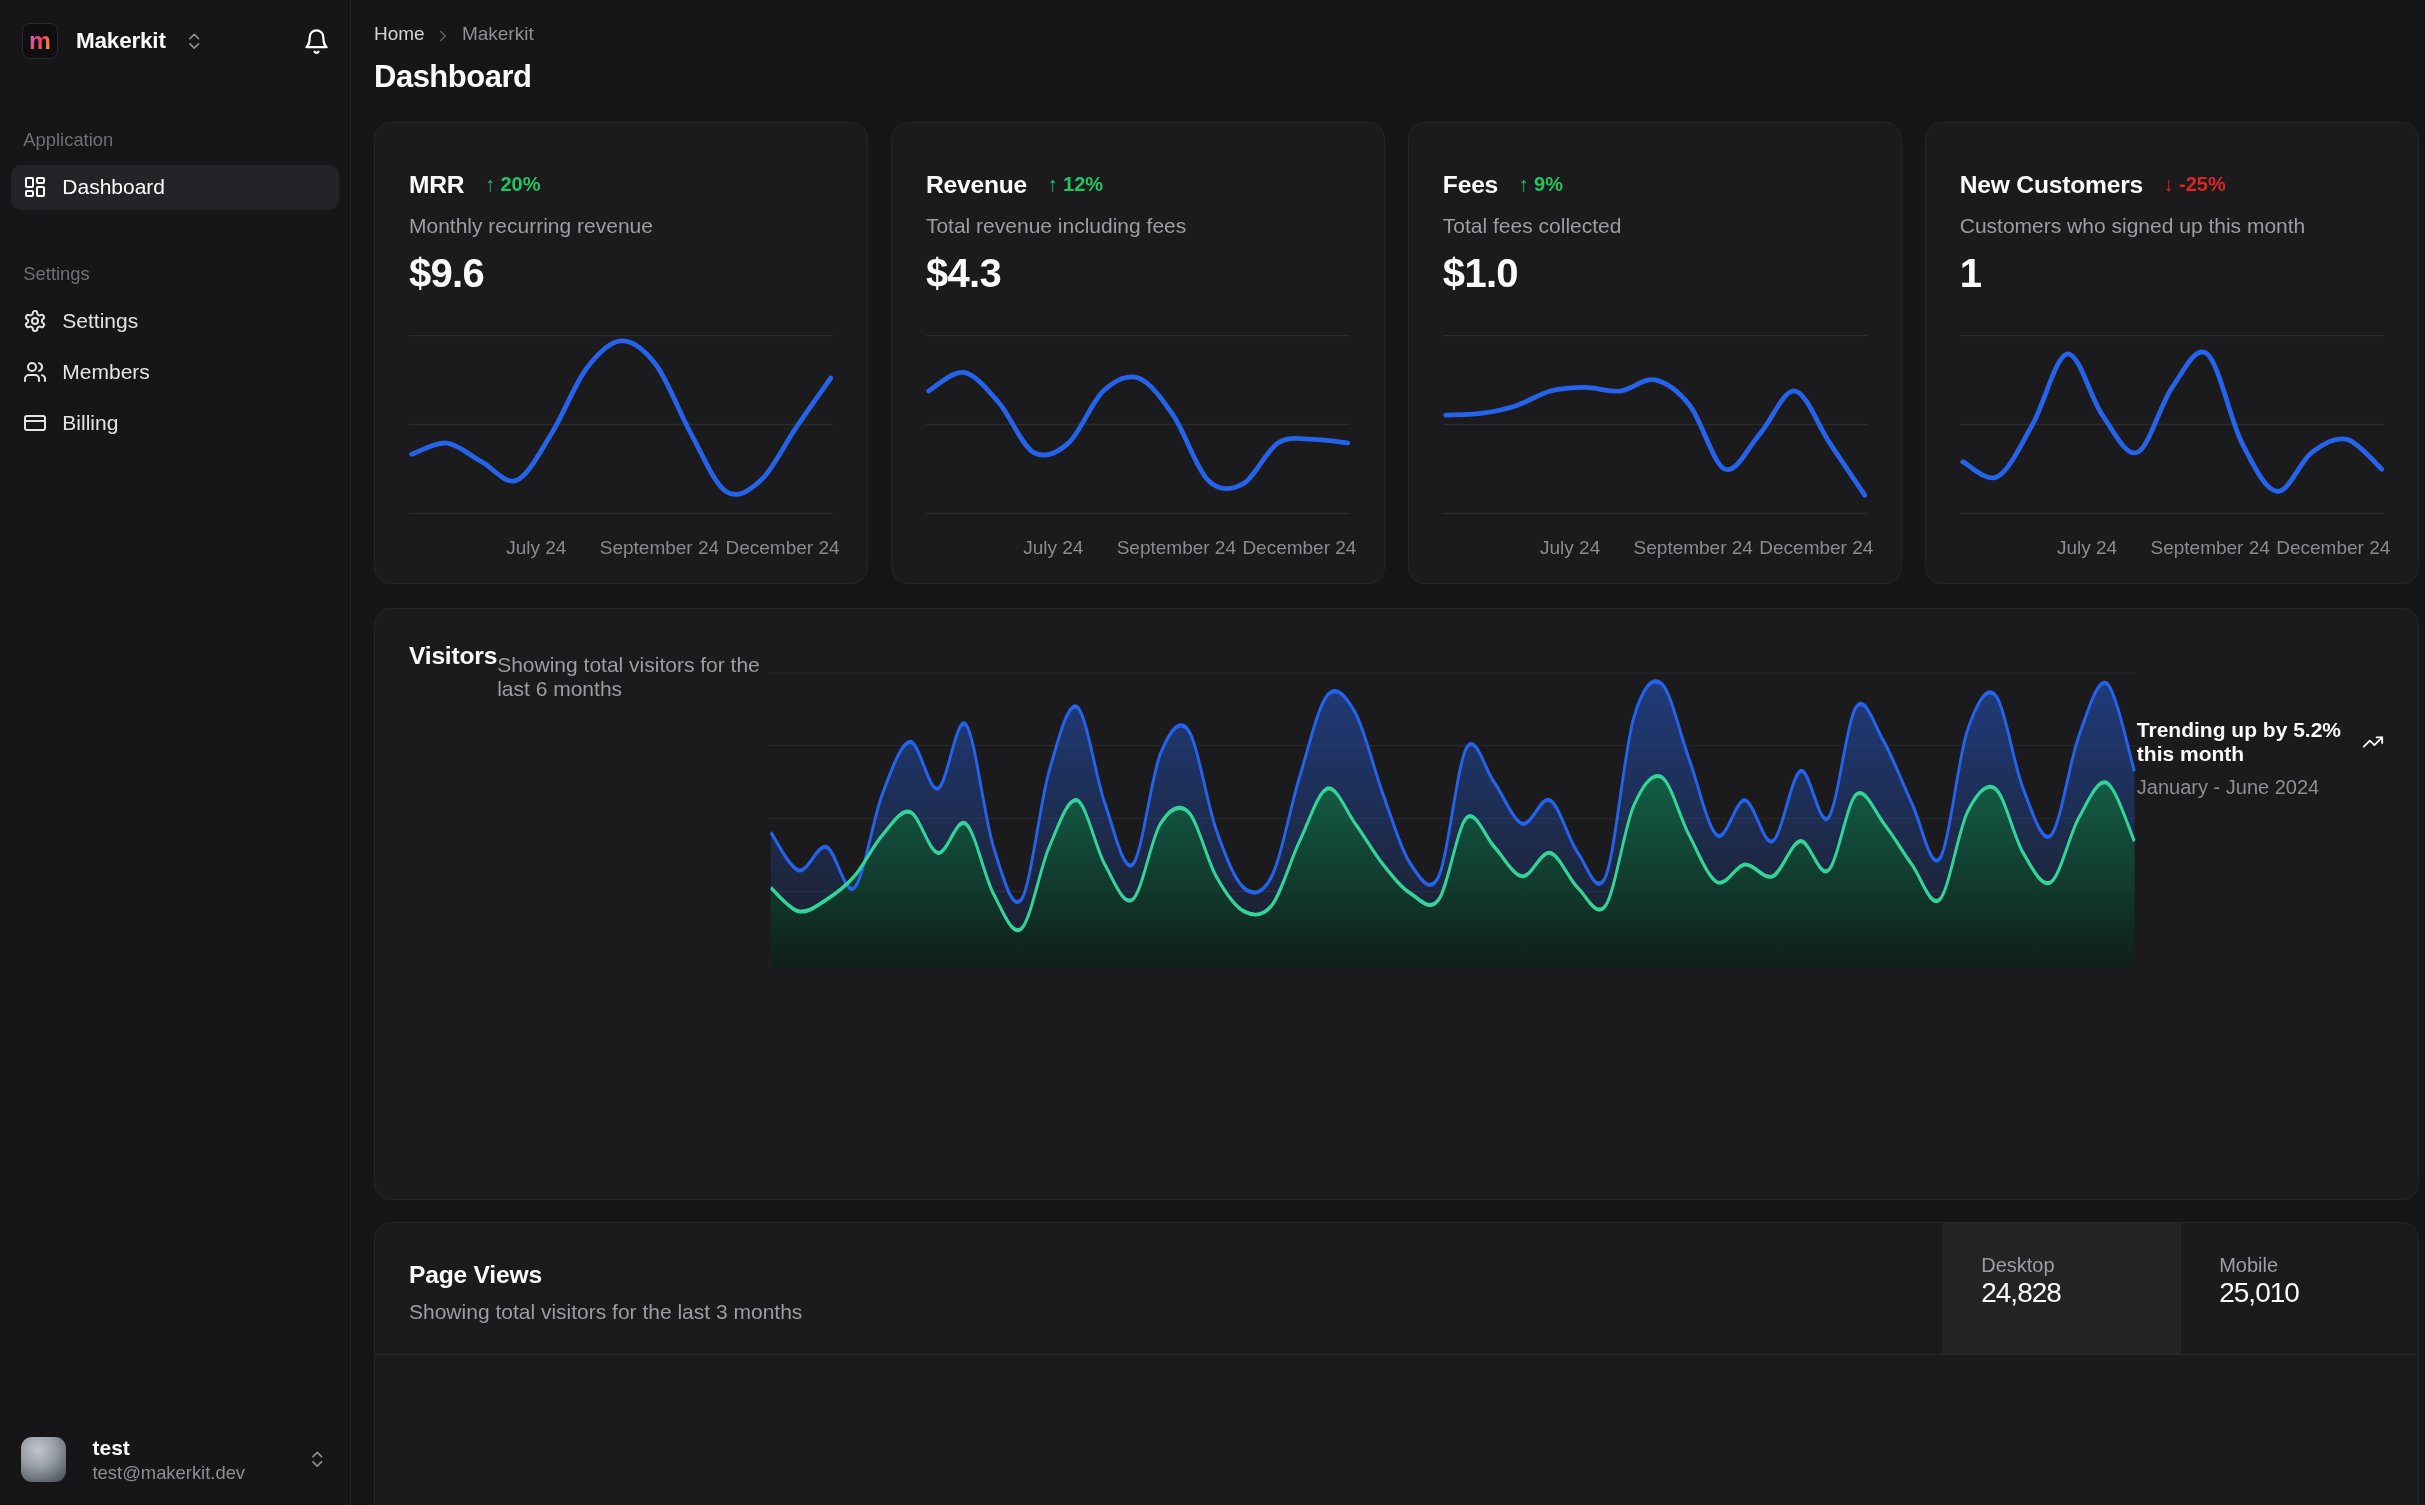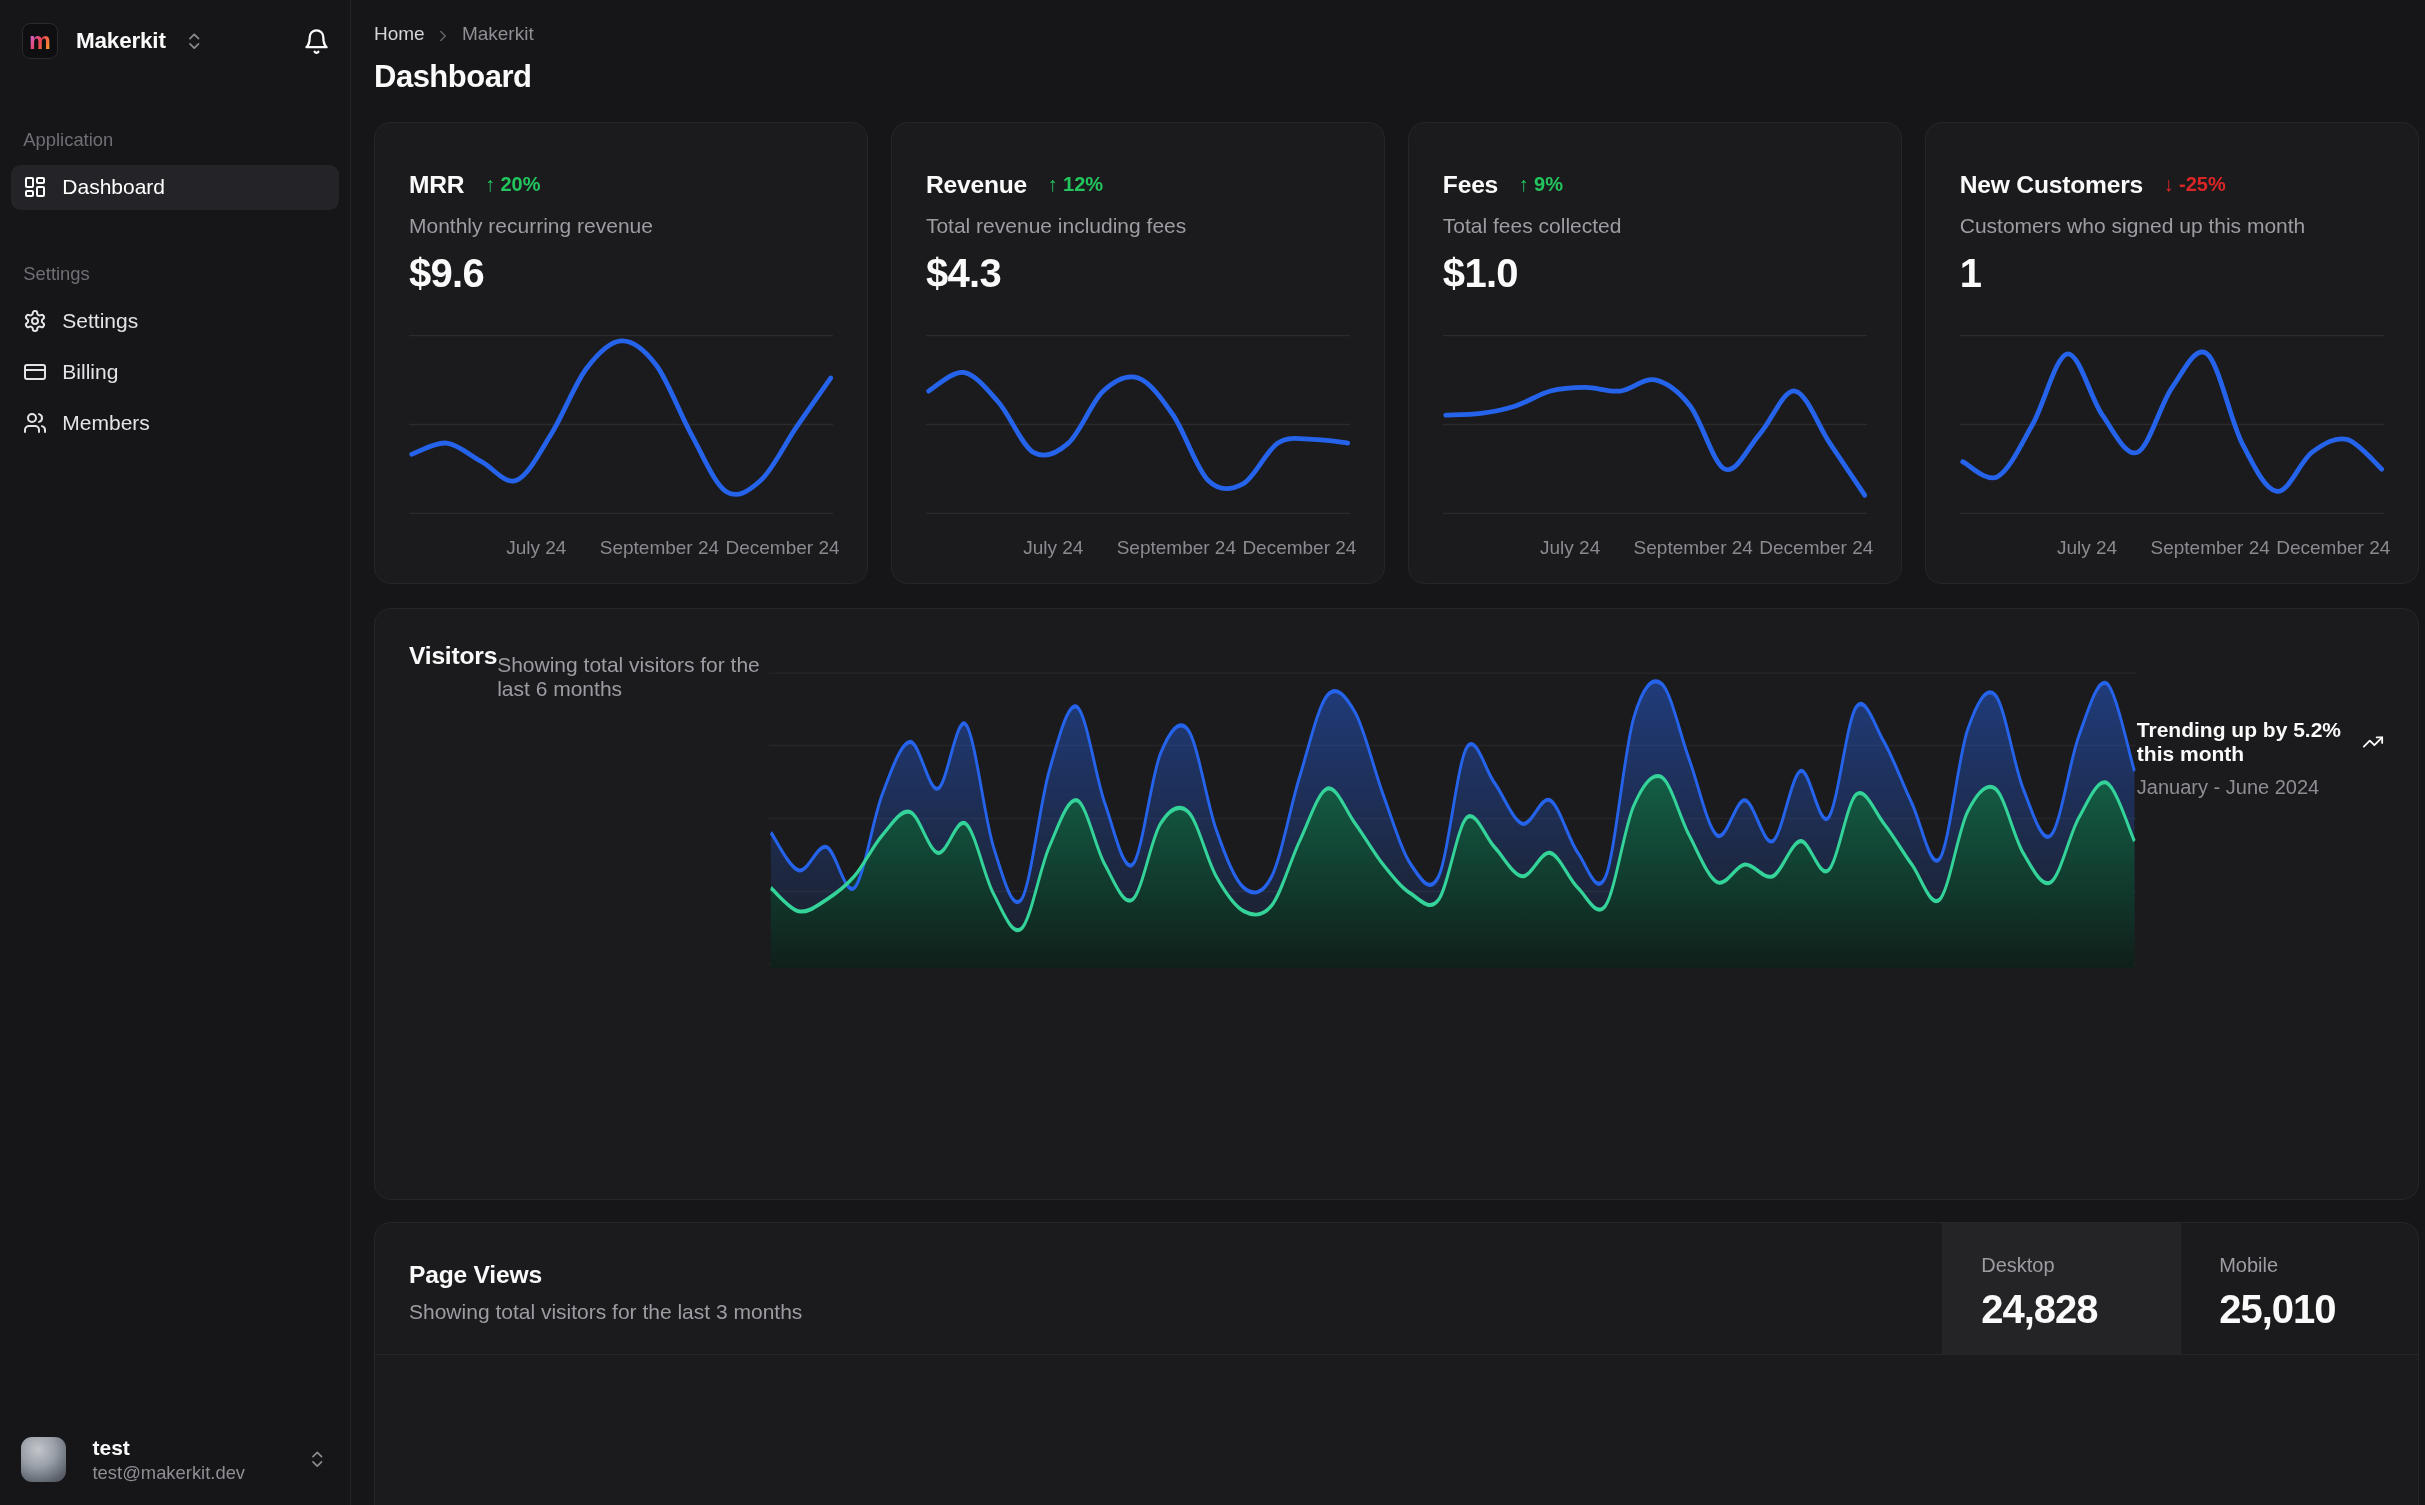--- a/index.html
+++ b/index.html
@@ -72,21 +72,21 @@
   .vf-primary svg{width:22px;height:22px}
   .vf-secondary{margin-top:9.6px;font-size:20px;color:#8e8e95}
   
   .pv-card{margin-top:22px;height:437px;overflow:hidden;display:flex;flex-direction:column}
   .pv-header{display:flex;border-bottom:1.4px solid #26262a;flex:0 0 auto}
   .pv-titles{flex:1;padding:38px 0 30px 34px}
   .pv-stats{display:flex}
   .pv-stat{width:199px;padding:31px 0 0 38px;border-left:1.4px solid #26262a;cursor:pointer}
   .pv-stat.active{background:rgba(255,255,255,.045)}
   .pv-label{font-size:20px;color:#9c9ca3}
-  .pv-value{margin-top:10px;font-size:40px;font-weight:700;letter-spacing:-1px}
+  .pv-value{margin-top:0;font-size:28px;font-weight:400;letter-spacing:-1px}
   .pv-chart{position:relative;flex:1;margin:0 34px}
   .pv-bars{position:absolute;left:0;right:0;top:0;bottom:0}
   .pv-bars span{position:absolute;bottom:0;width:15px;transform:translateX(-50%);
     background:#2563eb;border-radius:4.1px 4.1px 0 0}
 </style>
 </head>
 <body>
 
 <aside class="sidebar">
   <div class="sb-header">
@@ -130,36 +130,36 @@
         <svg viewBox="0 0 24 24" fill="none" stroke="currentColor" stroke-width="2" stroke-linecap="round" stroke-linejoin="round">
             <path d="M12.22 2h-.44a2 2 0 0 0-2 2v.18a2 2 0 0 1-1 1.73l-.43.25a2 2 0 0 1-2 0l-.15-.08a2 2 0 0 0-2.73.73l-.22.38a2 2 0 0 0 .73 2.73l.15.1a2 2 0 0 1 1 1.72v.51a2 2 0 0 1-1 1.74l-.15.09a2 2 0 0 0-.73 2.73l.22.38a2 2 0 0 0 2.73.73l.15-.08a2 2 0 0 1 2 0l.43.25a2 2 0 0 1 1 1.73V20a2 2 0 0 0 2 2h.44a2 2 0 0 0 2-2v-.18a2 2 0 0 1 1-1.73l.43-.25a2 2 0 0 1 2 0l.15.08a2 2 0 0 0 2.73-.73l.22-.39a2 2 0 0 0-.73-2.73l-.15-.08a2 2 0 0 1-1-1.74v-.5a2 2 0 0 1 1-1.74l.15-.09a2 2 0 0 0 .73-2.73l-.22-.38a2 2 0 0 0-2.73-.73l-.15.08a2 2 0 0 1-2 0l-.43-.25a2 2 0 0 1-1-1.73V4a2 2 0 0 0-2-2z"></path>
             <circle cx="12" cy="12" r="3"></circle>
           </svg>
       </span>
       <span>Settings</span>
     </div>
     <div class="nav-item">
       <span>
         <svg viewBox="0 0 24 24" fill="none" stroke="currentColor" stroke-width="2" stroke-linecap="round" stroke-linejoin="round">
-            <rect width="20" height="14" x="2" y="5" rx="2"></rect>
-            <line x1="2" x2="22" y1="10" y2="10"></line>
-          </svg>
-      </span>
-      <span>Billing</span>
-    </div>
-    <div class="nav-item">
-      <span>
-        <svg viewBox="0 0 24 24" fill="none" stroke="currentColor" stroke-width="2" stroke-linecap="round" stroke-linejoin="round">
             <path d="M16 21v-2a4 4 0 0 0-4-4H6a4 4 0 0 0-4 4v2"></path>
             <circle cx="9" cy="7" r="4"></circle>
             <path d="M22 21v-2a4 4 0 0 0-3-3.87"></path>
             <path d="M16 3.13a4 4 0 0 1 0 7.75"></path>
           </svg>
       </span>
       <span>Members</span>
+    </div>
+    <div class="nav-item">
+      <span>
+        <svg viewBox="0 0 24 24" fill="none" stroke="currentColor" stroke-width="2" stroke-linecap="round" stroke-linejoin="round">
+            <rect width="20" height="14" x="2" y="5" rx="2"></rect>
+            <line x1="2" x2="22" y1="10" y2="10"></line>
+          </svg>
+      </span>
+      <span>Billing</span>
     </div>
   </nav>
 
   <div class="sb-footer">
     <div class="avatar"></div>
     <div class="user-meta">
       <div class="user-name">test</div>
       <div class="user-email">test@makerkit.dev</div>
     </div>
     <span class="icon-updown">

